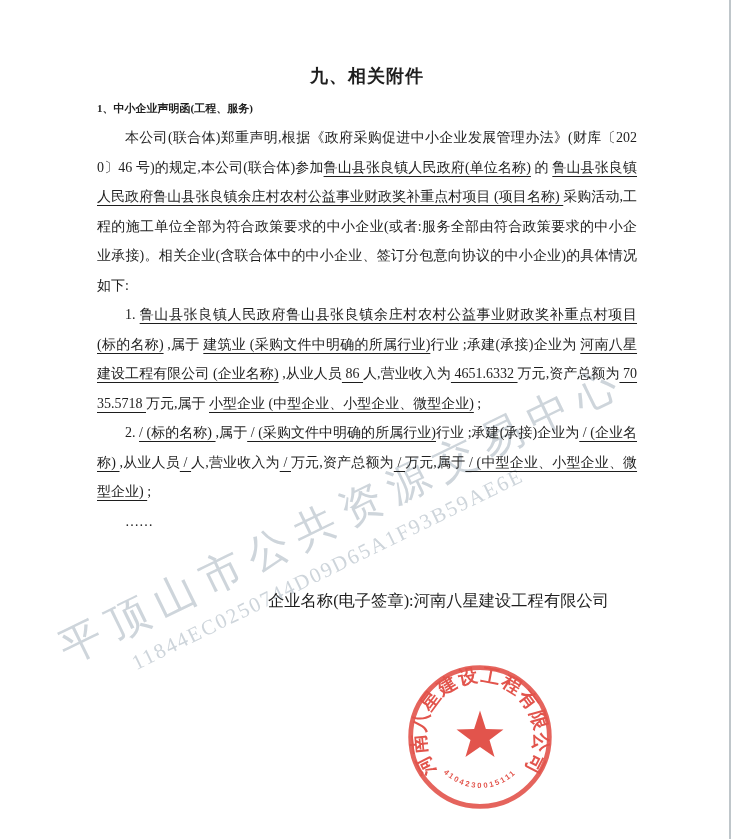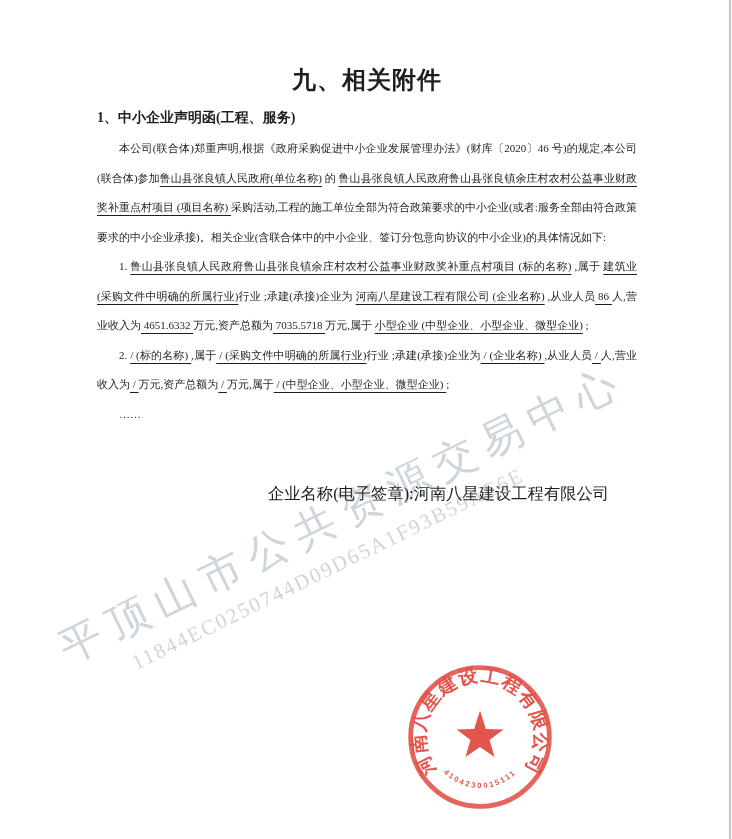--- a/index.html
+++ b/index.html
@@ -10,23 +10,23 @@
   .scan-edge{position:absolute;top:0;right:1px;width:2px;height:100%;background:#bfc6ca;}
   
   .watermark{
     position:absolute;left:52px;top:630px;z-index:0;white-space:nowrap;
     transform:rotate(-26deg);transform-origin:0 0;pointer-events:none;
   }
   .wm-cn{font-size:42px;letter-spacing:10px;line-height:1.1;font-family:"Liberation Sans",sans-serif;}
   .wm-code{font-size:21px;letter-spacing:2px;margin:8px 0 0 58px;font-family:"Liberation Serif","DejaVu Serif",serif;}
   
   .content{position:absolute;left:97px;top:64px;width:540px;z-index:1;}
-  .doc-title{margin:0 0 13px 0;text-align:center;font-size:24px;font-weight:700;letter-spacing:1px;}
-  .doc-heading{margin:0 0 7px 0;font-size:14px;font-weight:700;}
-  .para{margin:0;font-size:11px;line-height:29.5px;text-align:justify;text-indent:2em;word-break:break-all;}
+  .doc-title{margin:0 0 13px 0;text-align:center;font-size:18px;font-weight:700;letter-spacing:1px;}
+  .doc-heading{margin:0 0 7px 0;font-size:11px;font-weight:700;}
+  .para{margin:0;font-size:14px;line-height:29.5px;text-align:justify;text-indent:2em;word-break:break-all;}
   .para .blank{text-decoration:underline;text-underline-offset:4px;text-decoration-thickness:1px;}
   
   .sig{margin-top:50px;font-size:16.3px;line-height:30px;}
   .sig-company{margin-left:171px;}
   .sig-date{margin-left:333px;}
   
   .seal{
     position:absolute;left:404px;top:661px;width:152px;height:152px;z-index:2;
     mix-blend-mode:multiply;opacity:.92;pointer-events:none;
   }

